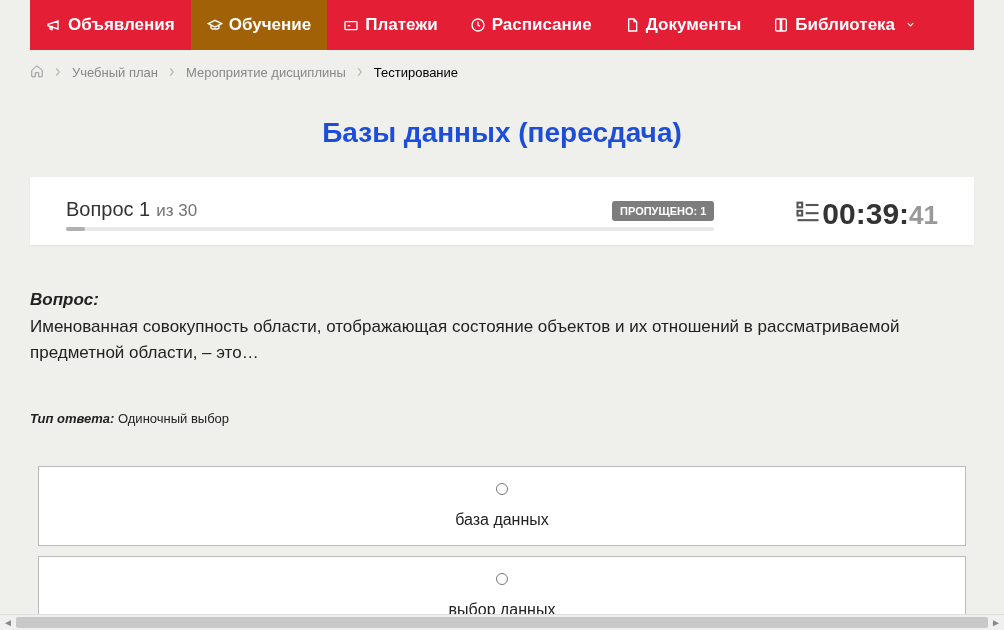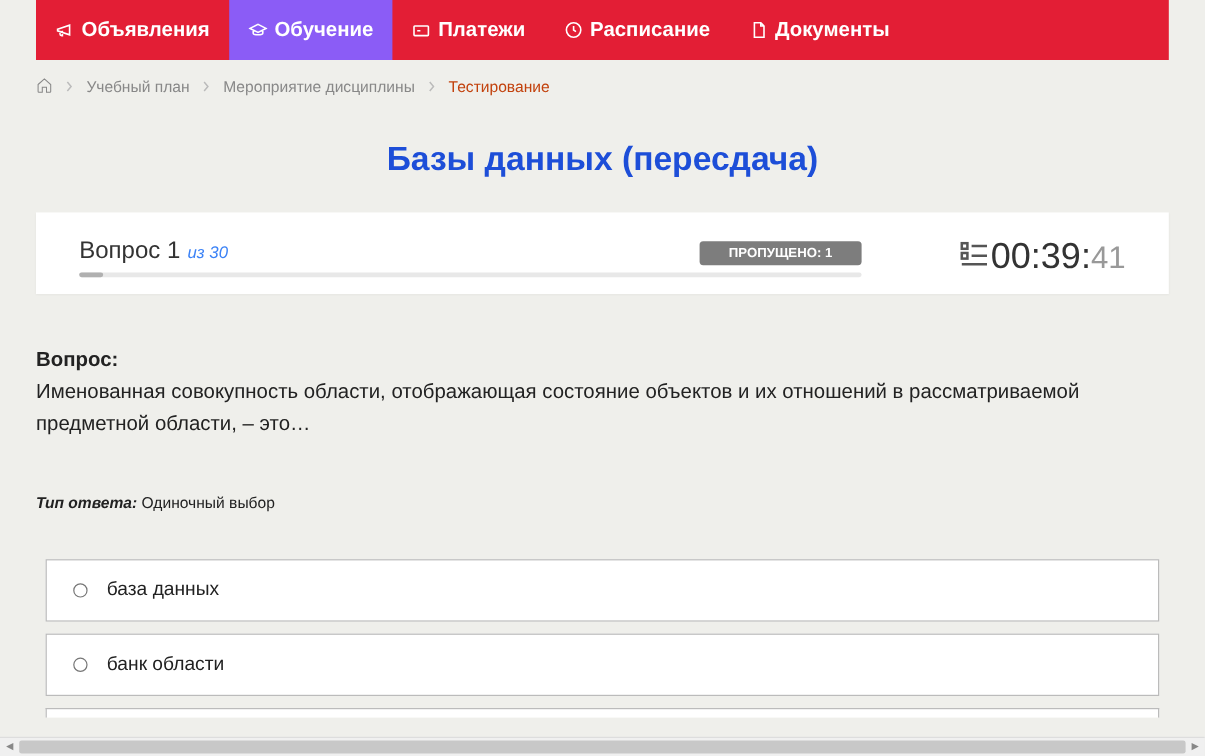--- a/index.html
+++ b/index.html
@@ -34,21 +34,21 @@
       display: flex;
       align-items: center;
       padding: 0 16px;
       color: #fff;
       font-weight: 600;
       font-size: 17px;
       cursor: pointer;
       gap: 6px;
     }
     .nav-item.active {
-      background: #8b5cf6;
+      background: #a16207;
     }
     .nav-icon {
       display: inline-flex;
       align-items: center;
       justify-content: center;
     }
     .nav-icon svg {
       width: 16px;
       height: 16px;
       stroke: #fff;
@@ -78,21 +78,21 @@
       height: 14px;
       stroke: #888;
       fill: none;
       stroke-width: 1.5;
     }
     .bc-link {
       cursor: pointer;
       color: #888;
     }
     .bc-current {
-      color: #c2410c;
+      color: #000000;
     }
     .page-title {
       text-align: center;
       color: #1d4ed8;
       font-size: 28px;
       font-weight: 700;
       padding: 22px 0 28px;
     }
     .status-bar {
       background: #fff;
@@ -115,30 +115,29 @@
     .question-title-group {
       display: flex;
       align-items: baseline;
       gap: 6px;
     }
     .question-label {
       font-size: 20px;
       color: #333;
     }
     .question-total {
-      font-size: 14px;
-      color: #3b82f6;
-      font-style: italic;
+      font-size: 17px;
+      color: #737373;
     }
     .skipped-badge {
       background: #7d7d7d;
       color: #fff;
       font-size: 11px;
       font-weight: 600;
-      padding: 4px 24px;
+      padding: 4px 8px;
       border-radius: 3px;
       text-transform: uppercase;
     }
     .progress-track {
       height: 4px;
       background: #e8e8e8;
       width: 100%;
       border-radius: 2px;
       position: relative;
     }
@@ -158,35 +157,36 @@
     .list-icon svg {
       width: 28px;
       height: 28px;
       stroke: #555;
       fill: none;
       stroke-width: 1.8;
     }
     .timer {
       margin-left: auto;
       font-size: 30px;
-      font-weight: 400;
+      font-weight: 700;
       color: #333;
       font-variant-numeric: tabular-nums;
       display: flex;
       align-items: baseline;
     }
     .timer-seconds {
       color: #999;
       font-size: 26px;
     }
     .question-body {
       padding: 45px 0 20px;
     }
     .q-label {
       font-weight: 700;
+      font-style: italic;
       font-size: 17px;
       color: #222;
     }
     .q-text {
       font-size: 17px;
       color: #222;
       line-height: 1.55;
       margin-top: 4px;
     }
     .answer-type-row {
@@ -203,20 +203,21 @@
     }
     .option {
       border: 1px solid #bbb;
       padding: 16px 22px;
       margin-bottom: 10px;
       display: flex;
       align-items: center;
       gap: 16px;
       cursor: pointer;
       background: #fff;
+      flex-direction: column;
     }
     .radio {
       width: 12px;
       height: 12px;
       border-radius: 50%;
       border: 1.3px solid #777;
       flex-shrink: 0;
     }
     .option-text {
       font-size: 16px;
@@ -314,20 +315,33 @@
     </span>
     <span>Расписание</span>
   </div>
   <div class="nav-item">
     <span class="nav-icon">
       <svg viewBox="0 0 24 24">
               <path d="M7 3h8l4 4v14H7V3z M15 3v4h4"></path>
             </svg>
     </span>
     <span>Документы</span>
+  </div>
+  <div class="nav-item">
+    <span class="nav-icon">
+      <svg viewBox="0 0 24 24">
+              <path d="M4 5a2 2 0 012-2h5v18H6a2 2 0 01-2-2V5z M13 3h5a2 2 0 012 2v14a2 2 0 01-2 2h-5V3z"></path>
+            </svg>
+    </span>
+    <span>Библиотека</span>
+    <span class="chevron-down">
+      <svg viewBox="0 0 24 24">
+              <path d="M6 9l6 6 6-6"></path>
+            </svg>
+    </span>
   </div>
 </div>
 
 <div class="breadcrumbs">
   <span class="bc-home">
     <svg viewBox="0 0 24 24">
             <path d="M3 11l9-8 9 8v10a1 1 0 01-1 1h-5v-7h-6v7H4a1 1 0 01-1-1V11z"></path>
           </svg>
   </span>
   <span class="bc-sep"><svg viewBox="0 0 10 16">
@@ -384,21 +398,21 @@
   <span>Одиночный выбор</span>
 </div>
 
 <div class="options">
   <div class="option">
     <span class="radio"></span>
     <span class="option-text">база данных</span>
   </div>
   <div class="option">
     <span class="radio"></span>
-    <span class="option-text">банк области</span>
+    <span class="option-text">выбор данных</span>
   </div>
   <div class="option partial"></div>
 </div>
 
 </div>
 </div>
 
 <div class="bottom-scrollbar">
   <div class="scroll-arrow">◄</div>
   <div class="scroll-track">

